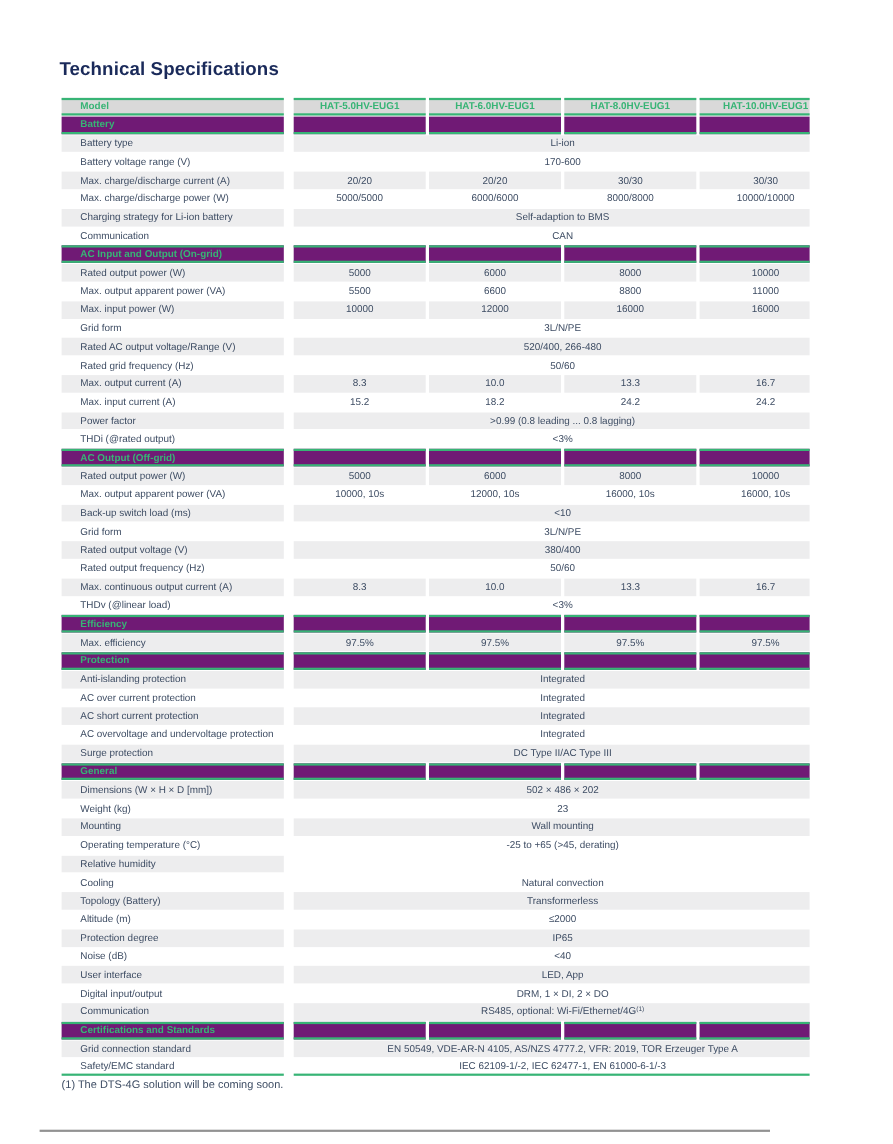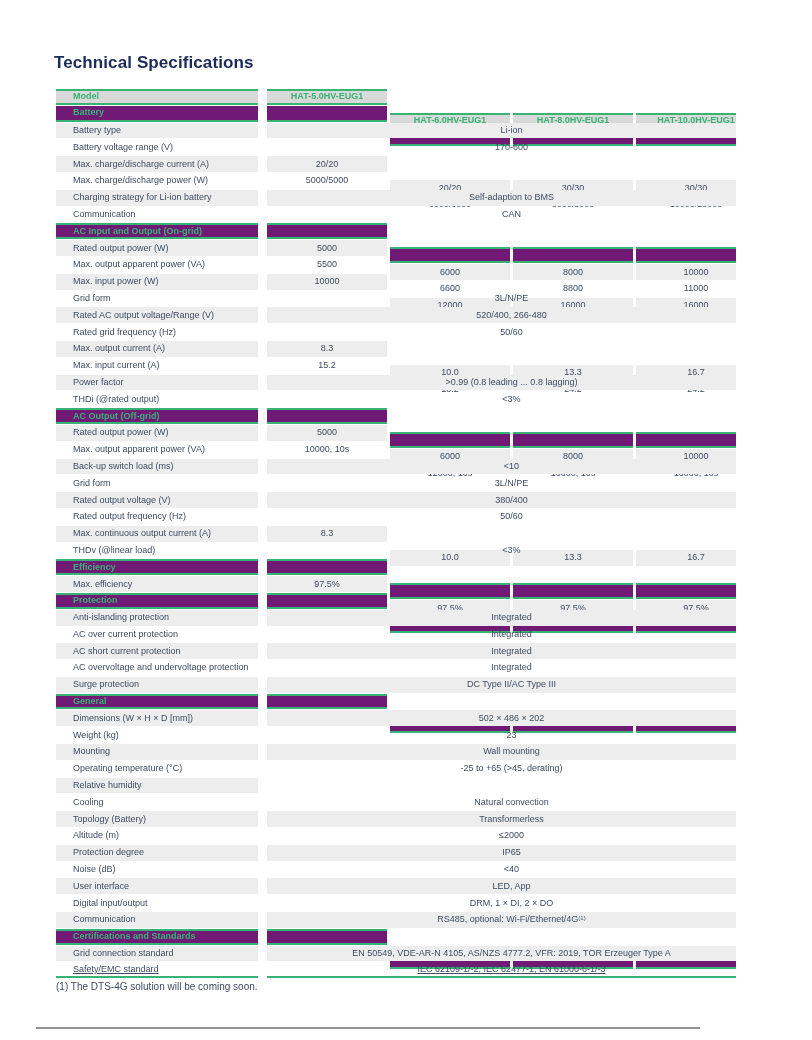--- a/index.html
+++ b/index.html
@@ -14,28 +14,28 @@
   html,body{background:#ffffff;}
   body{font-family:"Liberation Sans","DejaVu Sans",sans-serif;color:var(--text);}
   .page{position:relative;width:736px;height:1040px;background:#ffffff;overflow:hidden;}
   .title{position:absolute;left:54px;top:53px;font-size:17px;font-weight:bold;color:var(--title);letter-spacing:0.1px;}
   .spec-table{position:absolute;left:56px;top:89px;width:700px;}
   .row{display:flex;height:15.8px;margin-bottom:1px;}
   .row > div{display:flex;align-items:center;font-size:9px;line-height:1;height:100%;}
   .c-label{width:202px;padding-left:17px;}
   .c-label + div{margin-left:9px;}
   .c-val{width:120px;justify-content:center;text-align:center;}
-  .c-val + .c-val{margin-left:3px;margin-top:24px;}
+  .c-val + .c-val{margin-left:3px;}
   .c-merged{width:489px;justify-content:center;text-align:right;}
   .row.shade > div{background:var(--shade);}
   .row.hdr > div{background:var(--header-bg);border-top:2px solid var(--green);border-bottom:2px solid var(--green);font-weight:bold;color:var(--green);}
   .row.section > div{background:#701a75;border-top:2px solid var(--green);border-bottom:2px solid var(--green);}
   .row.section.no-top > div{border-top:none;}
   .row.section .c-label{font-weight:bold;color:var(--green);}
-  .row.last > div{border-bottom:2px solid var(--green);text-decoration:underline;}
+  .row.last > div{border-bottom:2px solid var(--green);}
   sup{font-size:6px;line-height:1;vertical-align:top;position:relative;top:-2px;}
   .footnote{position:absolute;left:56px;top:981px;font-size:10px;color:var(--text);}
   .footer-rule{position:absolute;left:36px;right:36px;top:1027px;height:2px;background:var(--rule);}
 </style>
 </head>
 <body>
 
 <div class="page">
   <h1 class="title">Technical Specifications</h1>
   <div class="spec-table">

